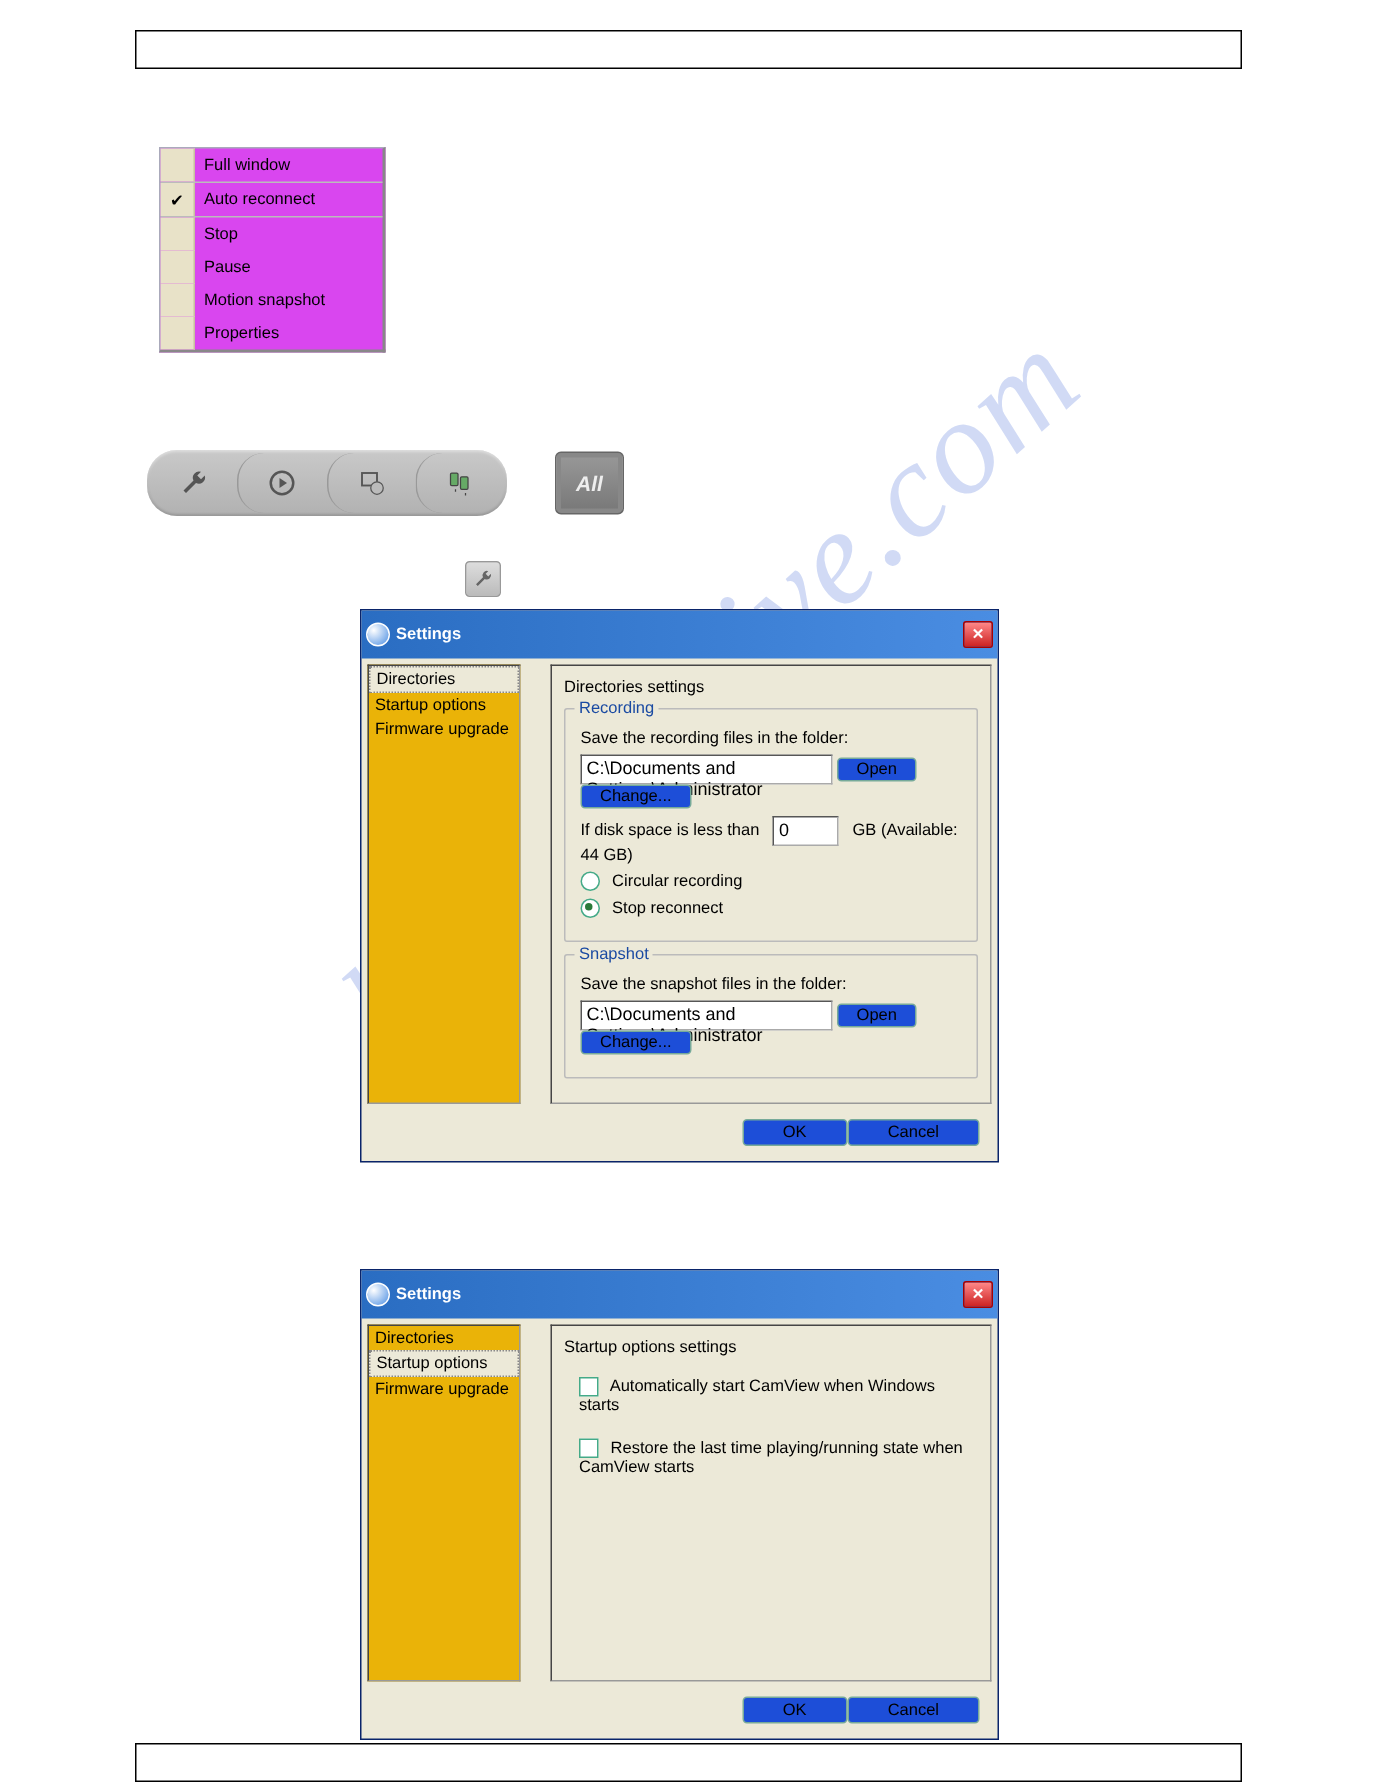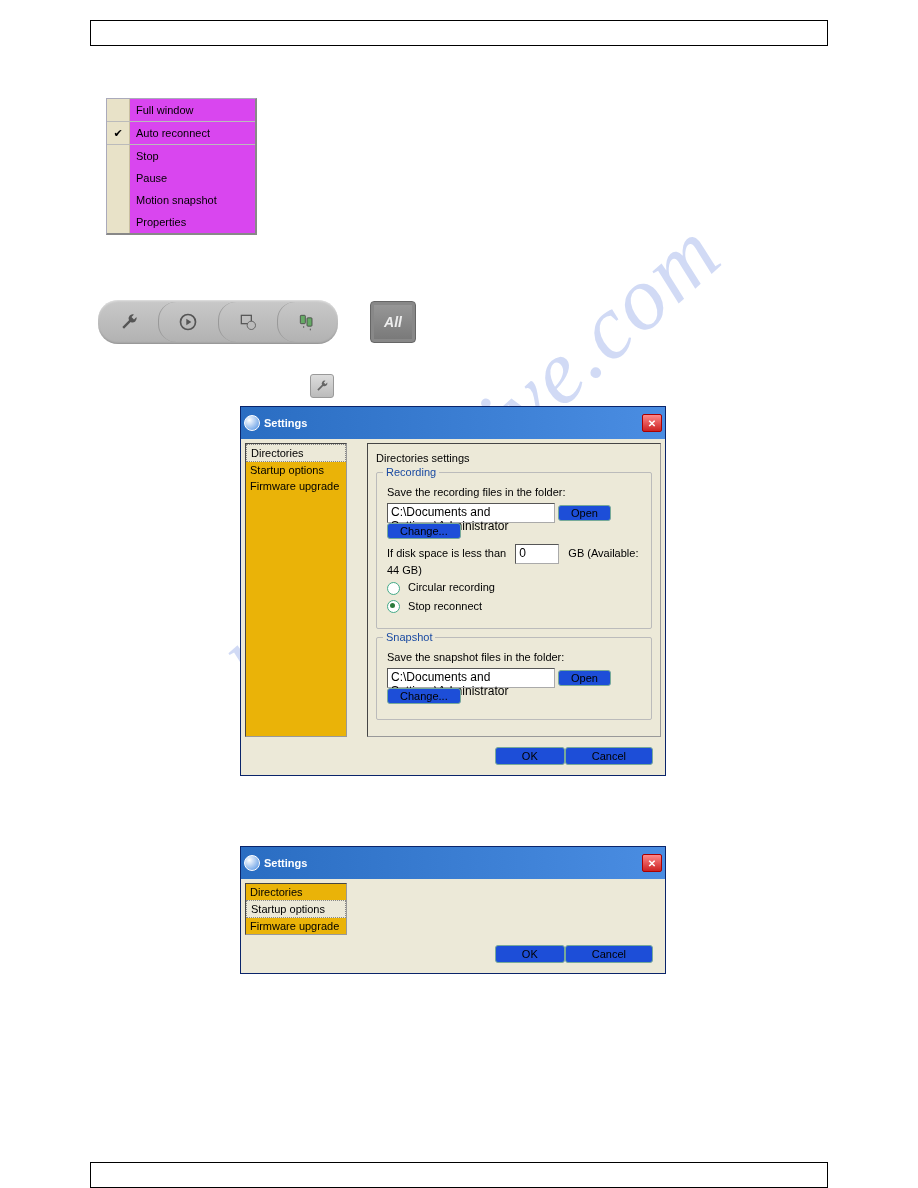--- a/index.html
+++ b/index.html
@@ -190,20 +190,31 @@
       <div class="closebtn">
           <span>✕</span>
         </div>
     </div>
     <div class="dlg-body">
       <div class="dlg-nav">
         <div>Directories</div>
         <div class="sel">Startup options</div>
         <div>Firmware upgrade</div>
       </div>
+      <div class="dlg-panel" style="height:220px">
+        <h4>Startup options settings</h4>
+        <div class="row-line" style="margin-top:14px;margin-left:10px">
+          <span class="chk"></span>
+          <span>Automatically start CamView when Windows starts</span>
+        </div>
+        <div class="row-line" style="margin-top:16px;margin-left:10px">
+          <span class="chk"></span>
+          <span>Restore the last time playing/running state when CamView starts</span>
+        </div>
+      </div>
     </div>
     <div class="dlg-foot">
       <span class="btn-std">OK</span>
       <span class="btn-std">Cancel</span>
     </div>
   </div>
 
   <div class="box-frame" style="position:absolute;left:0;right:0;bottom:10px;margin-left:90px;margin-right:90px"></div>
 </div>
 

